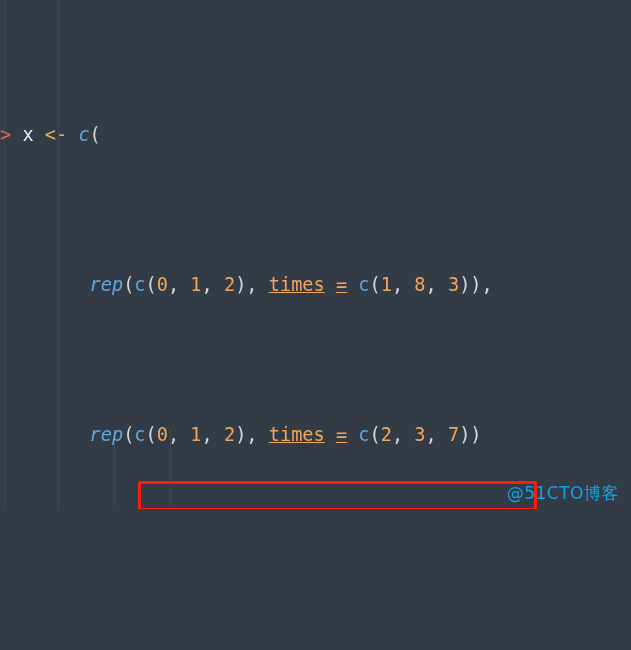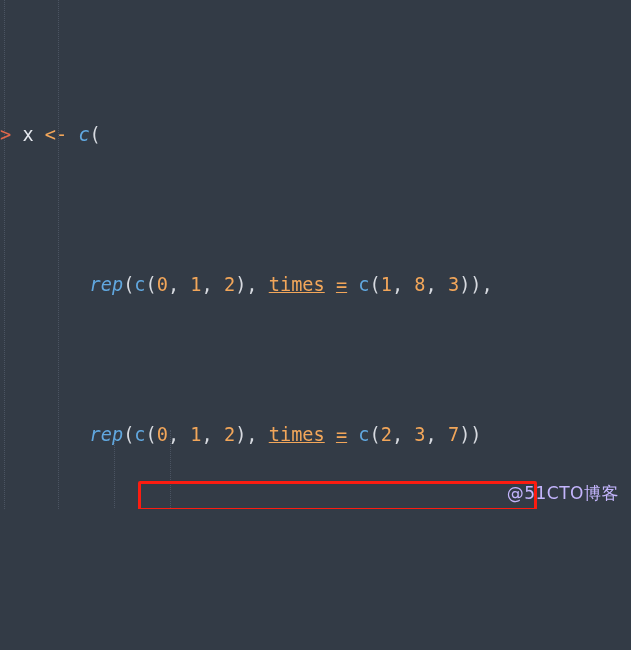--- a/index.html
+++ b/index.html
@@ -170,15 +170,15 @@
     
     
 
     
     
 
   </div>
 
   <div id="hl-box" style="border-color: rgb(252, 28, 16);"></div>
 
-  <div id="watermark" style="color: #c4b5fd; margin-top: 32px;">@51CTO博客</div>
+  <div id="watermark" style="color: #0ea5e9; margin-top: 32px;">@51CTO博客</div>
 
 </div>
 
 </body></html>

